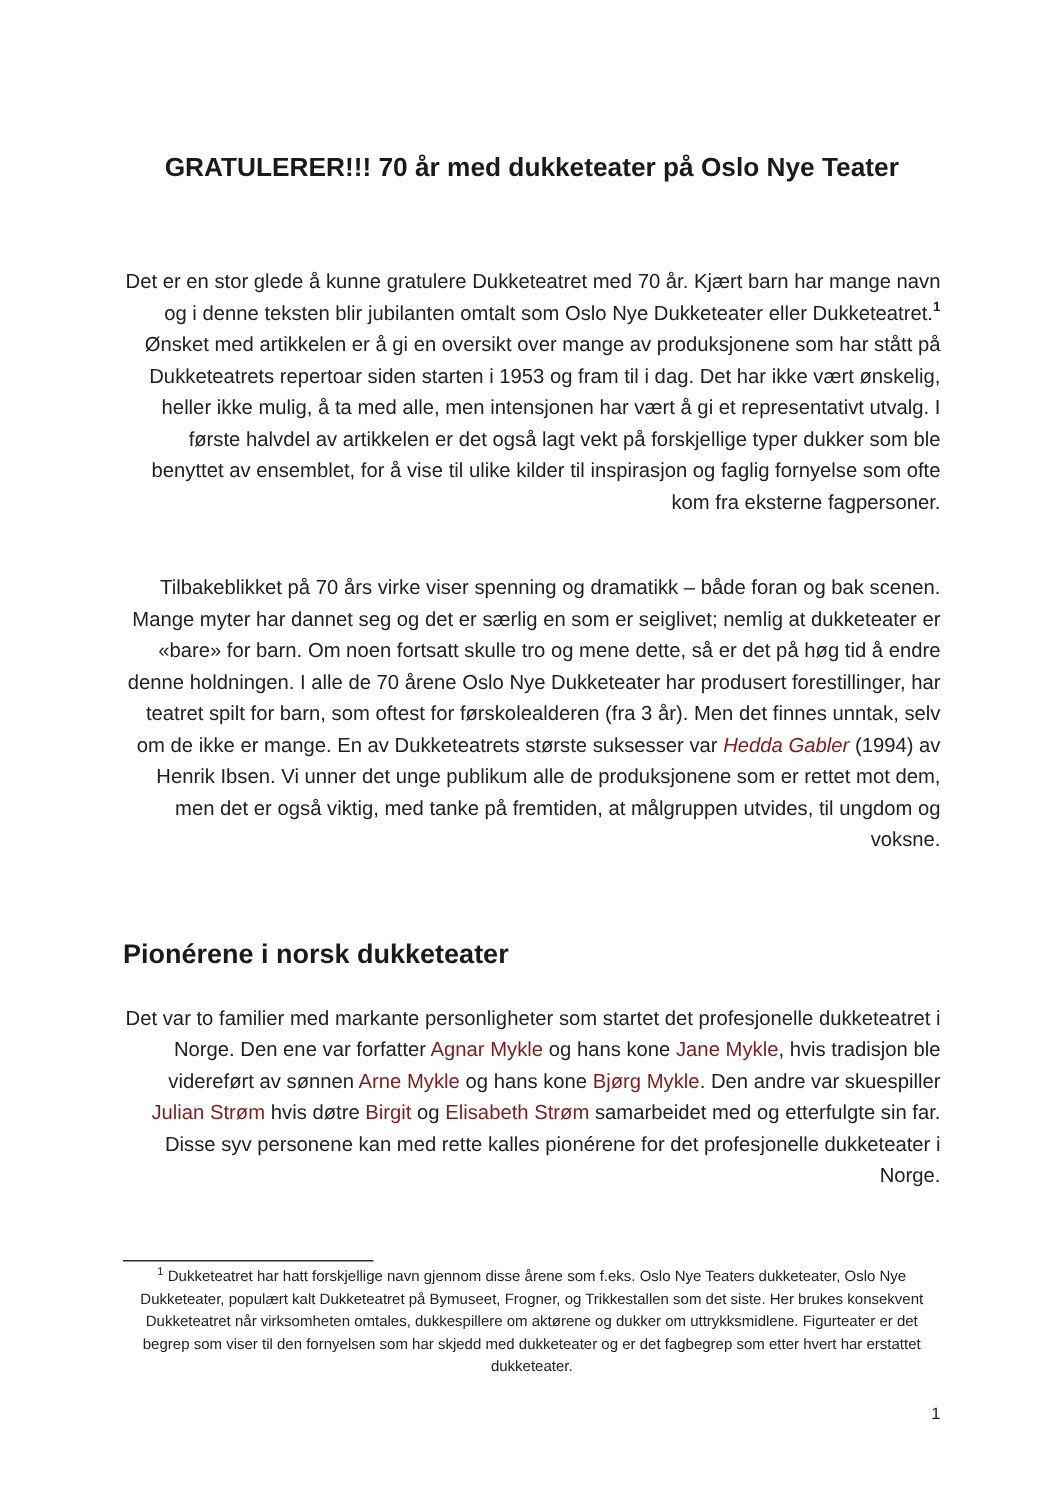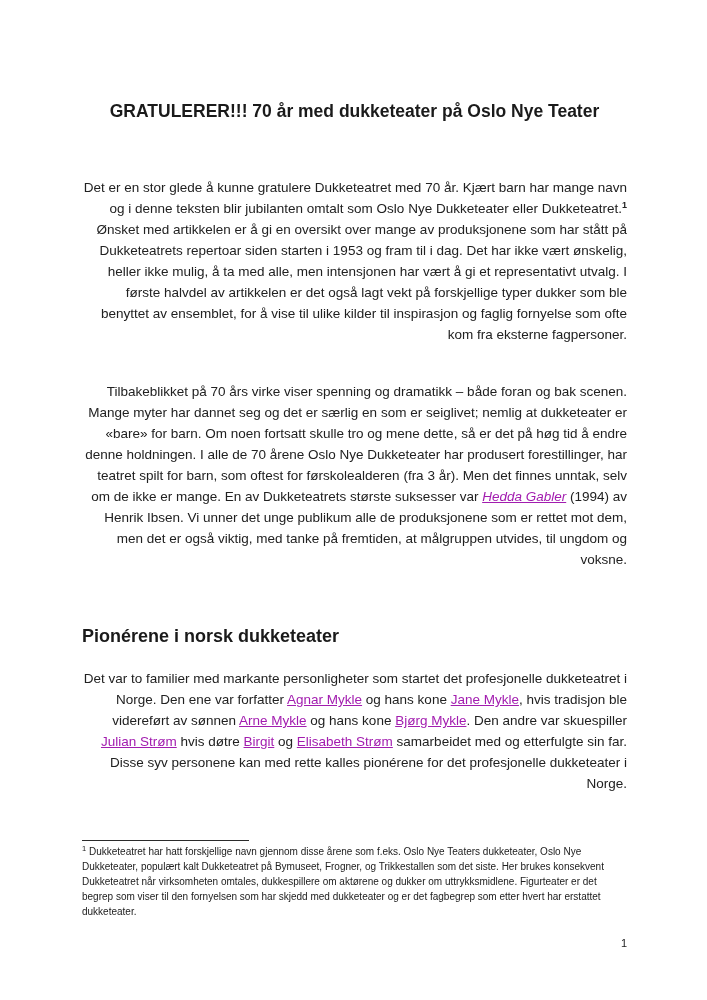--- a/index.html
+++ b/index.html
@@ -20,32 +20,32 @@
   .para {
     font-size: 13.5px; line-height: 21px; margin: 0;
     text-align: right; color: #212121;
   }
   .subheading {
     top: 625px;
     font-size: 18px; font-weight: bold; color: #1a1a1a;
     white-space: nowrap; line-height: 22px; margin: 0;
   }
   a.link {
-    color: #a21caf; text-decoration: underline; cursor: pointer;
+    color: #7f1d1d; cursor: pointer;
   }
   a.link.italic { font-style: italic; }
   sup.fn-ref {
     font-size: 9px; line-height: 0; vertical-align: super; font-weight: bold;
   }
   .footnote-sep {
     top: 840px; width: 167px; border-top: 1.5px solid #2b2b2b; height: 0;
   }
   .footnote {
     top: 844px;
-    font-size: 10px; line-height: 15px; margin: 0; color: #212121;
+    font-size: 10px; line-height: 15px; margin: 0; color: #212121; text-align: center;
   }
   .footnote sup { font-size: 7.5px; vertical-align: super; line-height: 0; }
   .page-num {
     top: 937px; text-align: right;
     font-size: 11px; color: #212121;
   }
 </style>
 </head>
 <body>
 

